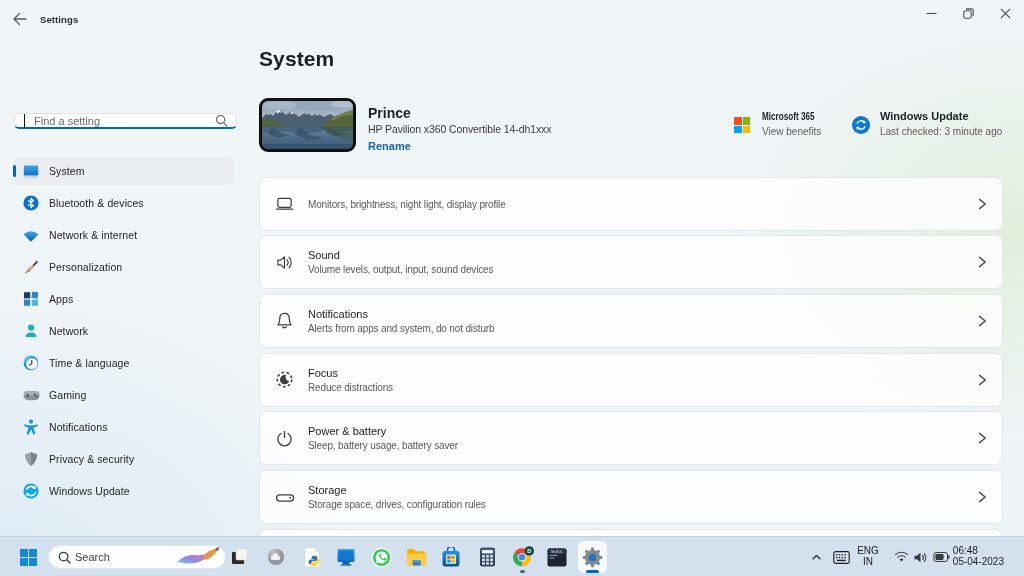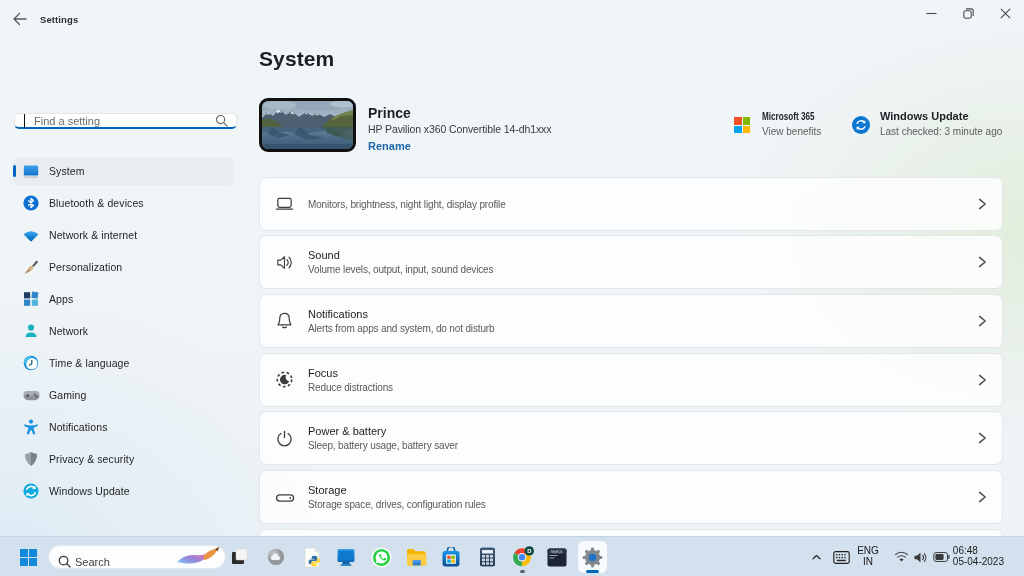--- a/index.html
+++ b/index.html
@@ -63,21 +63,21 @@
 .card .ctext { position:absolute; left:48px; top:50%; transform:translateY(-50%); }
 .card .ct { font-size:11px; color:#1d1d1d; margin-bottom:3px; }
 .card .cs { font-size:10px; letter-spacing:-0.15px; color:#5a5a5a; }
 .card .chev { position:absolute; right:13px; top:50%; transform:translateY(-50%); color:#505050; }
 
 
 .taskbar { position:absolute; left:0; top:536px; width:1024px; height:40px;
   background:#d2e1ed; border-top:1px solid #c3d2df; }
 .tb { position:absolute; top:0; height:40px; display:flex; align-items:center; justify-content:center; }
 .searchpill { position:absolute; left:48px; top:8px; width:178px; height:24px; border-radius:12px;
-  background:#fcfdfe; border:1px solid #dfe6ec; display:flex; align-items:flex-end; padding:0 4px 0 9px; }
+  background:#fcfdfe; border:1px solid #dfe6ec; display:flex; align-items:center; padding:0 4px 0 9px; }
 .searchpill .stext { font-size:11px; color:#3f3f3f; margin-left:4px; flex:1; }
 .lang { position:absolute; left:855px; top:8px; width:26px; text-align:center; font-size:10px; line-height:11px; color:#1b1b1b; }
 .clock { position:absolute; right:20px; top:8px; text-align:left; font-size:10px; line-height:11px; color:#1b1b1b; }
 </style>
 </head>
 <body>
 
 <svg class="abs backarrow" viewBox="0 0 16 16">
     <path d="M7.5 2.5 L2 8 L7.5 13.5 M2.3 8 L14 8" stroke="#5a5a5a" stroke-width="1.3" fill="none" stroke-linecap="round" stroke-linejoin="round"></path>
   </svg>

